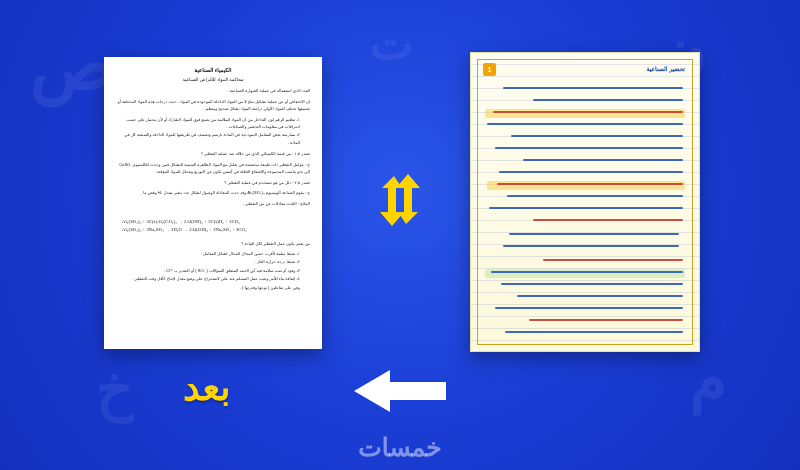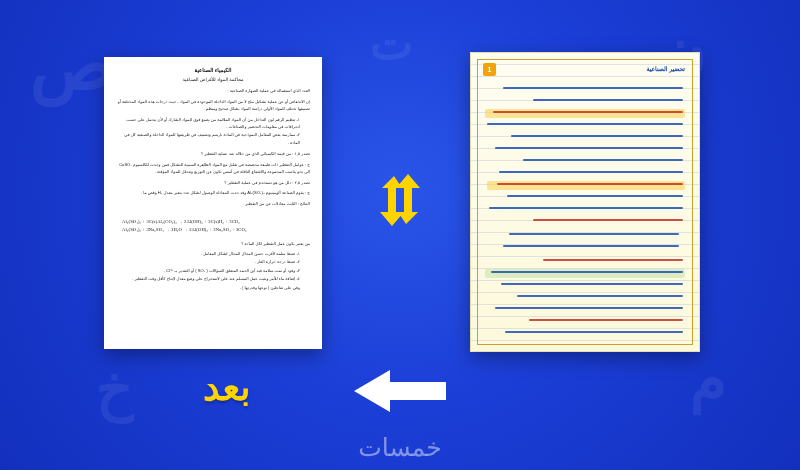--- a/index.html
+++ b/index.html
@@ -186,33 +186,33 @@
   }
   .label {
     position: absolute;
     font-size: 37px;
     font-weight: bold;
     color: #ffd400;
     direction: rtl;
     letter-spacing: 1px;
     text-shadow: 0 2px 3px rgba(0,0,0,0.25);
   }
-  .label.after-label  { left: 183px; top: 366px; margin-left: 20px; }
+  .label.after-label  { left: 183px; top: 366px; }
   .label.before-label { left: 545px; top: 366px; }
 
   .watermark {
     position: absolute;
     left: 0;
     right: 0;
     bottom: 8px;
     text-align: center;
     font-size: 25px;
     color: rgba(255,255,255,0.45);
     direction: rtl;
-    font-weight: normal;
+    font-weight: bold;
   }
 </style>
 </head>
 <body>
 
 <div class="stage">
 
   <div class="bg-glyph g1">ص</div>
   <div class="bg-glyph g2">ن</div>
   <div class="bg-glyph g3">خ</div>

